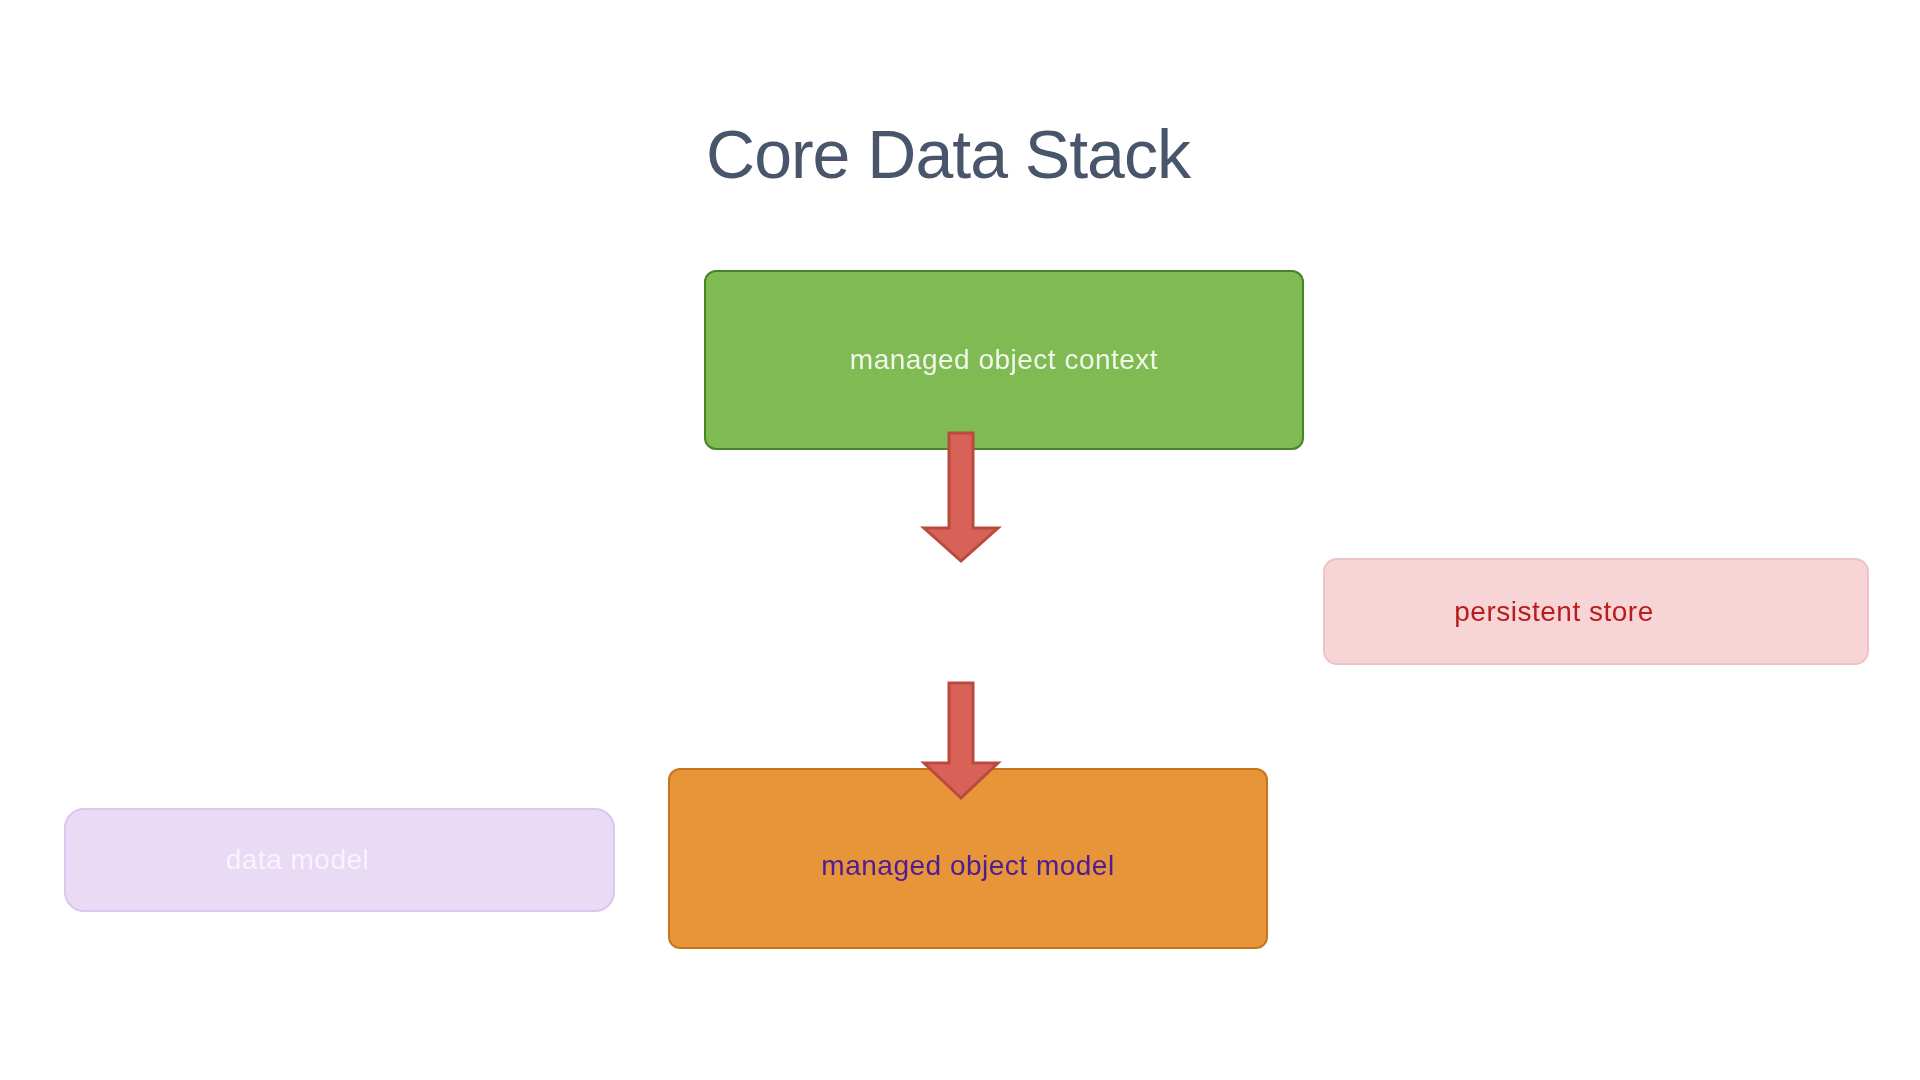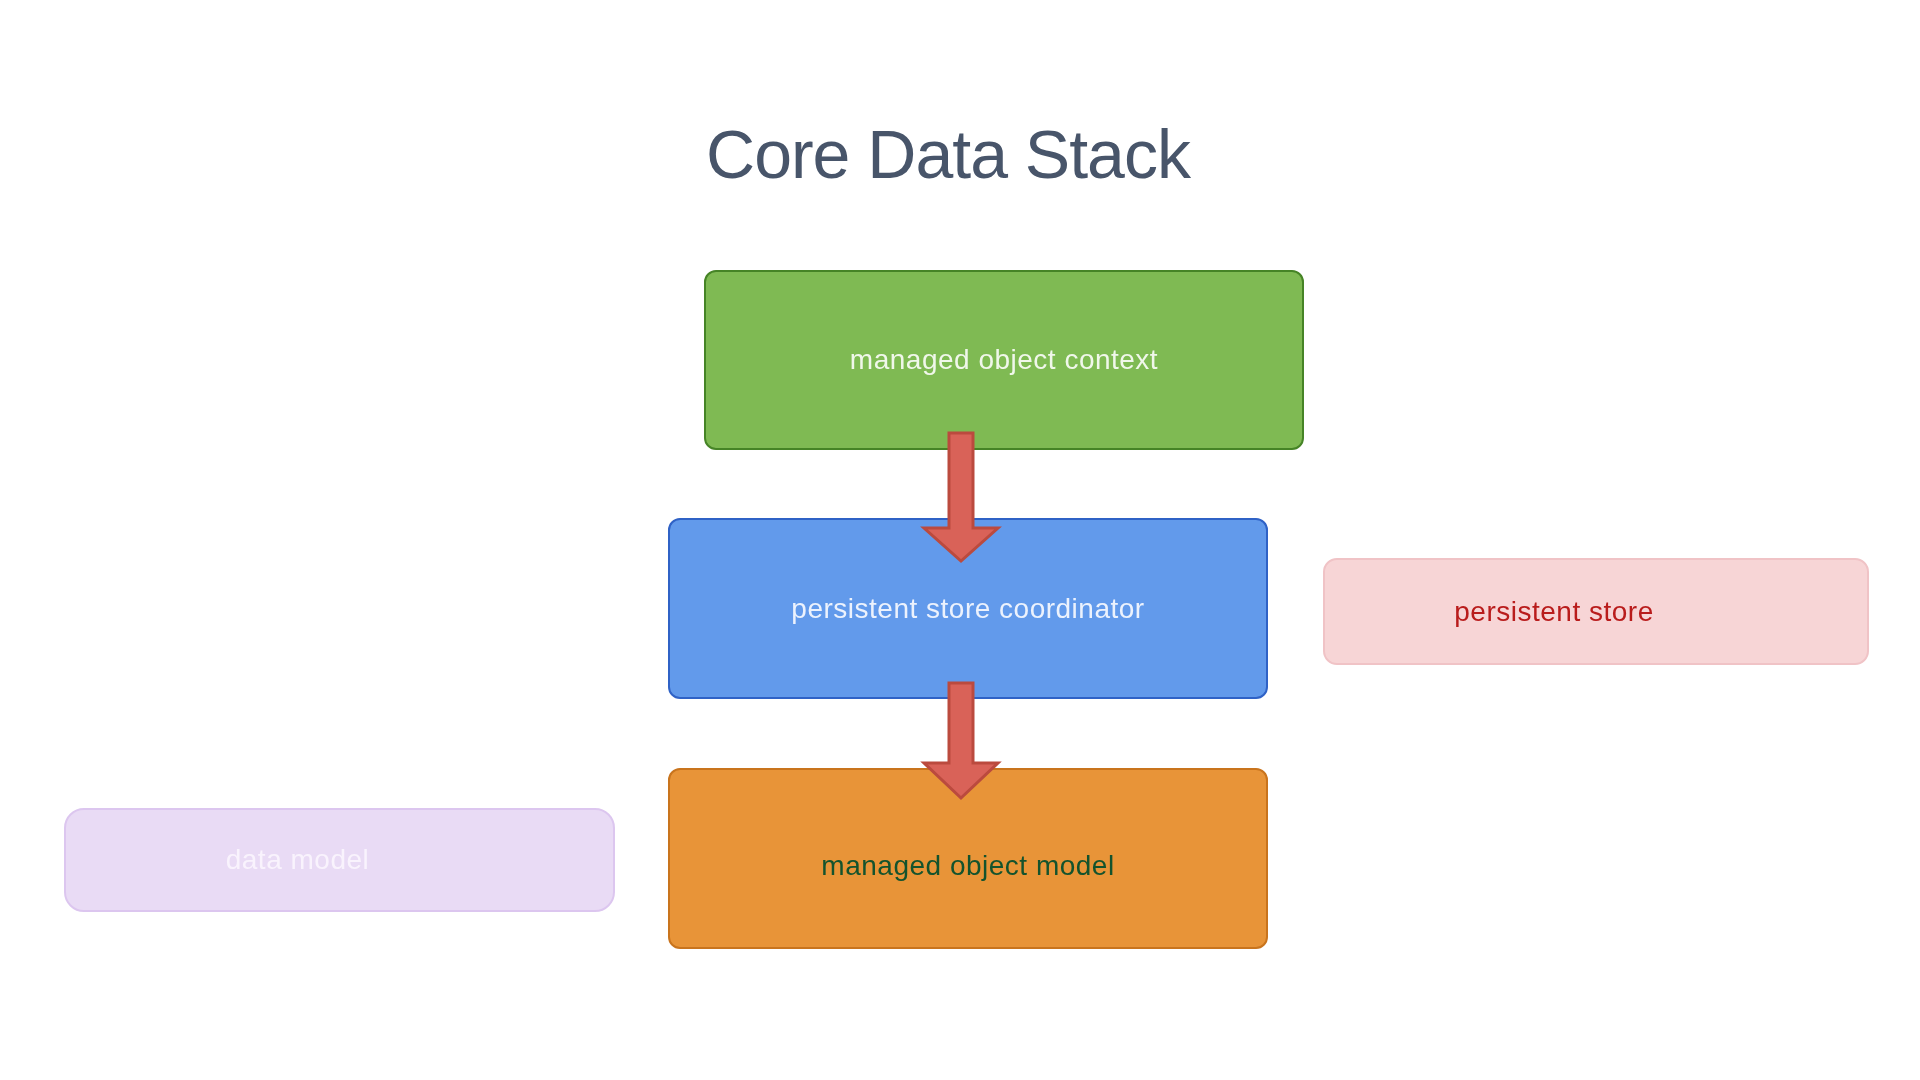--- a/index.html
+++ b/index.html
@@ -67,26 +67,23 @@
 <body>
 
 <div class="slide">
 
   <h1 class="title">Core Data Stack</h1>
 
   <div class="node n-context" style="background: rgb(127, 186, 83); border-color: rgb(70, 132, 38);">
     <span class="label" style="color: rgb(240, 247, 234);">managed object context</span>
   </div>
 
-  <div class="node n-coordinator" style="background: rgb(98, 154, 235); border-color: rgb(47, 98, 198);">
-    <span class="label" style="color: rgb(236, 242, 253);">persistent store coordinator</span>
-  </div>
 
   <div class="node n-model" style="background: rgb(232, 148, 56); border-color: rgb(201, 116, 29);">
-    <span class="label" style="color: #14532d; margin-top: 14px;">managed object model</span>
+    <span class="label" style="color: #4c1d95; margin-top: 14px;">managed object model</span>
   </div>
 
   <div class="node n-store faded" style="background: rgb(247, 213, 214); border-color: rgb(240, 195, 198);">
     <span class="label" style="color: #b91c1c;">persistent store</span>
   </div>
 
   <div class="node n-datamodel faded" style="background: rgb(233, 219, 245); border-color: rgb(220, 198, 239);">
     <span class="label" style="color: rgb(249, 243, 253);">data model</span>
   </div>
 

